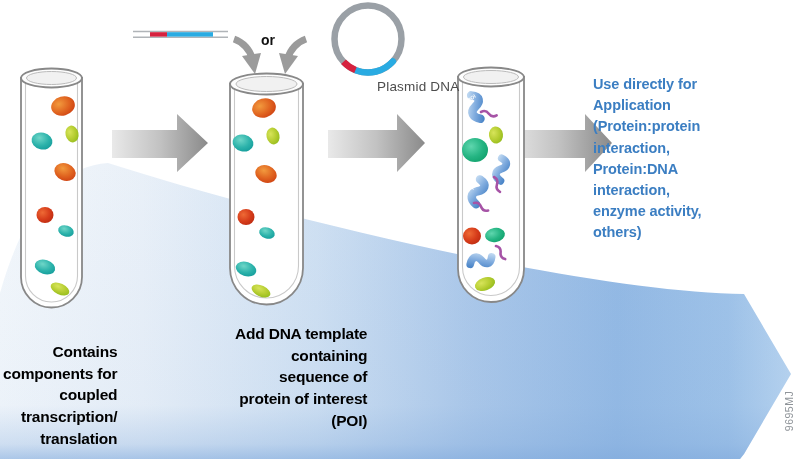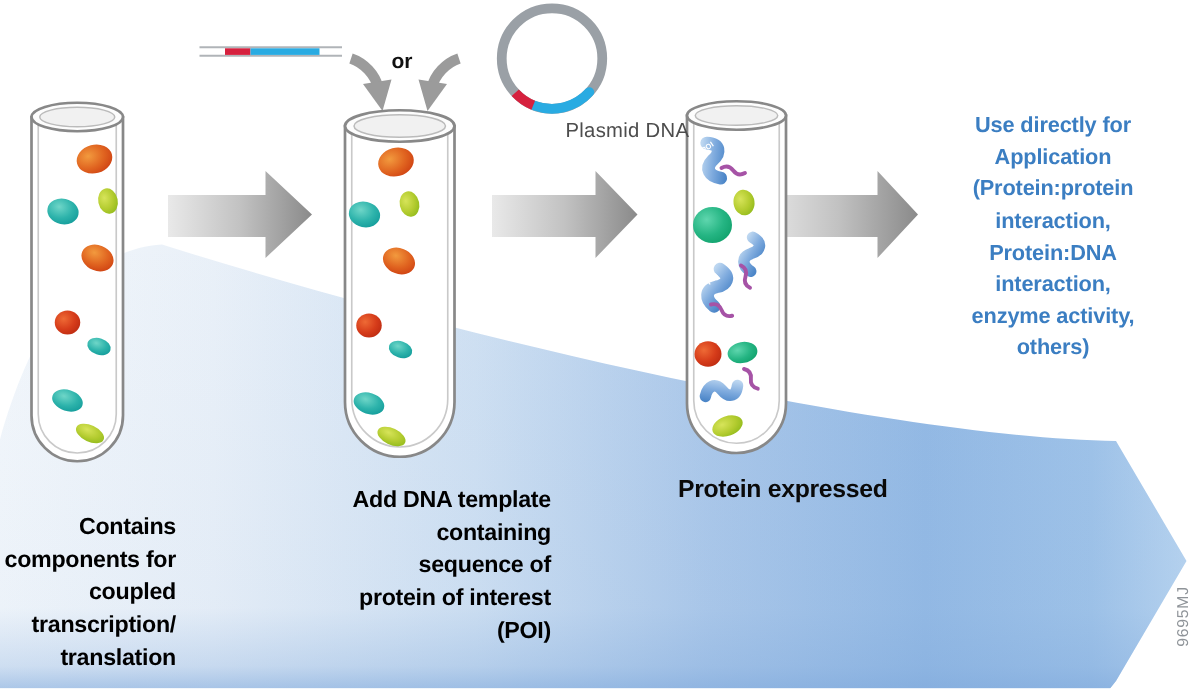--- a/index.html
+++ b/index.html
@@ -185,23 +185,22 @@
 coupled
 transcription/
 translation</div>
 
   <div class="txt caption" style="left:235px;top:323px;">Add DNA template
 containing
 sequence of
 protein of interest
 (POI)</div>
 
-  <div class="txt protein-expressed" style="left:452px;top:317px;">Protein expressed</div>
-
-  <div class="txt app-note" style="left:627px;top:74px;width:150px;text-align:center;">Use directly for
+
+  <div class="txt app-note" style="left:593px;top:74px;width:150px;">Use directly for
 Application
 (Protein:protein
 interaction,
 Protein:DNA
 interaction,
 enzyme activity,
 others)</div>
 
   <div class="txt figure-code">9695MJ</div>
 </div>

